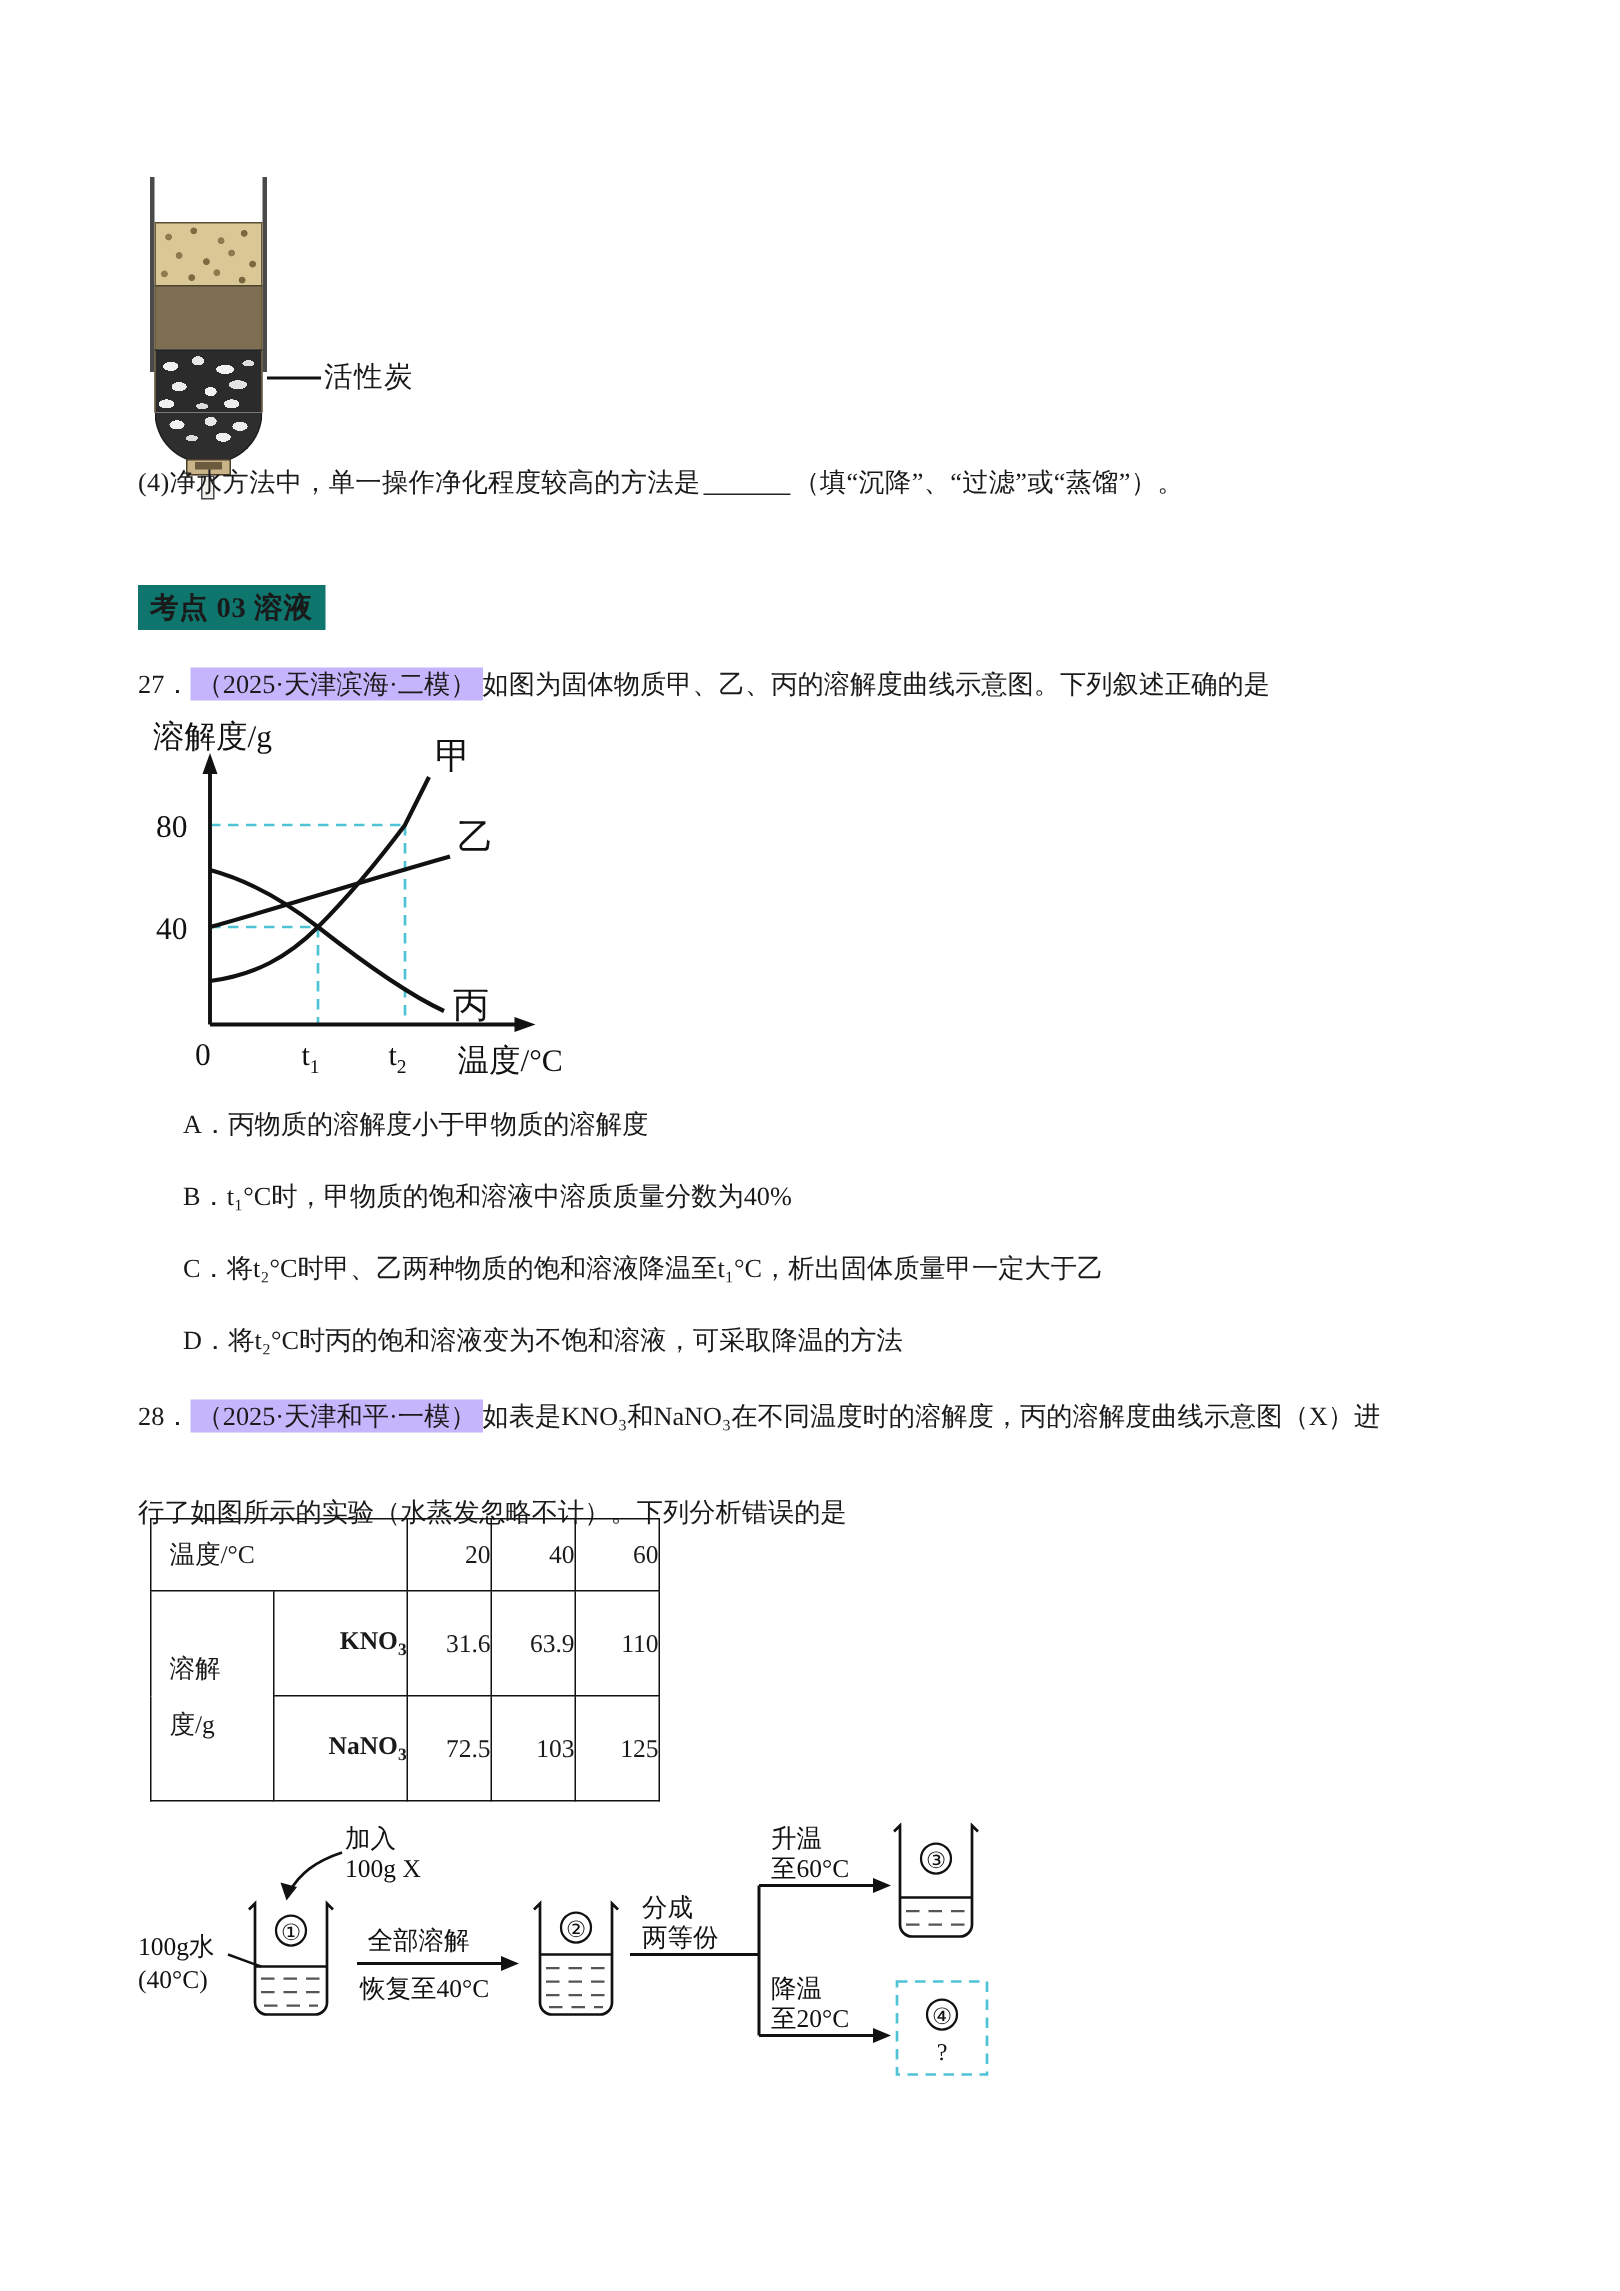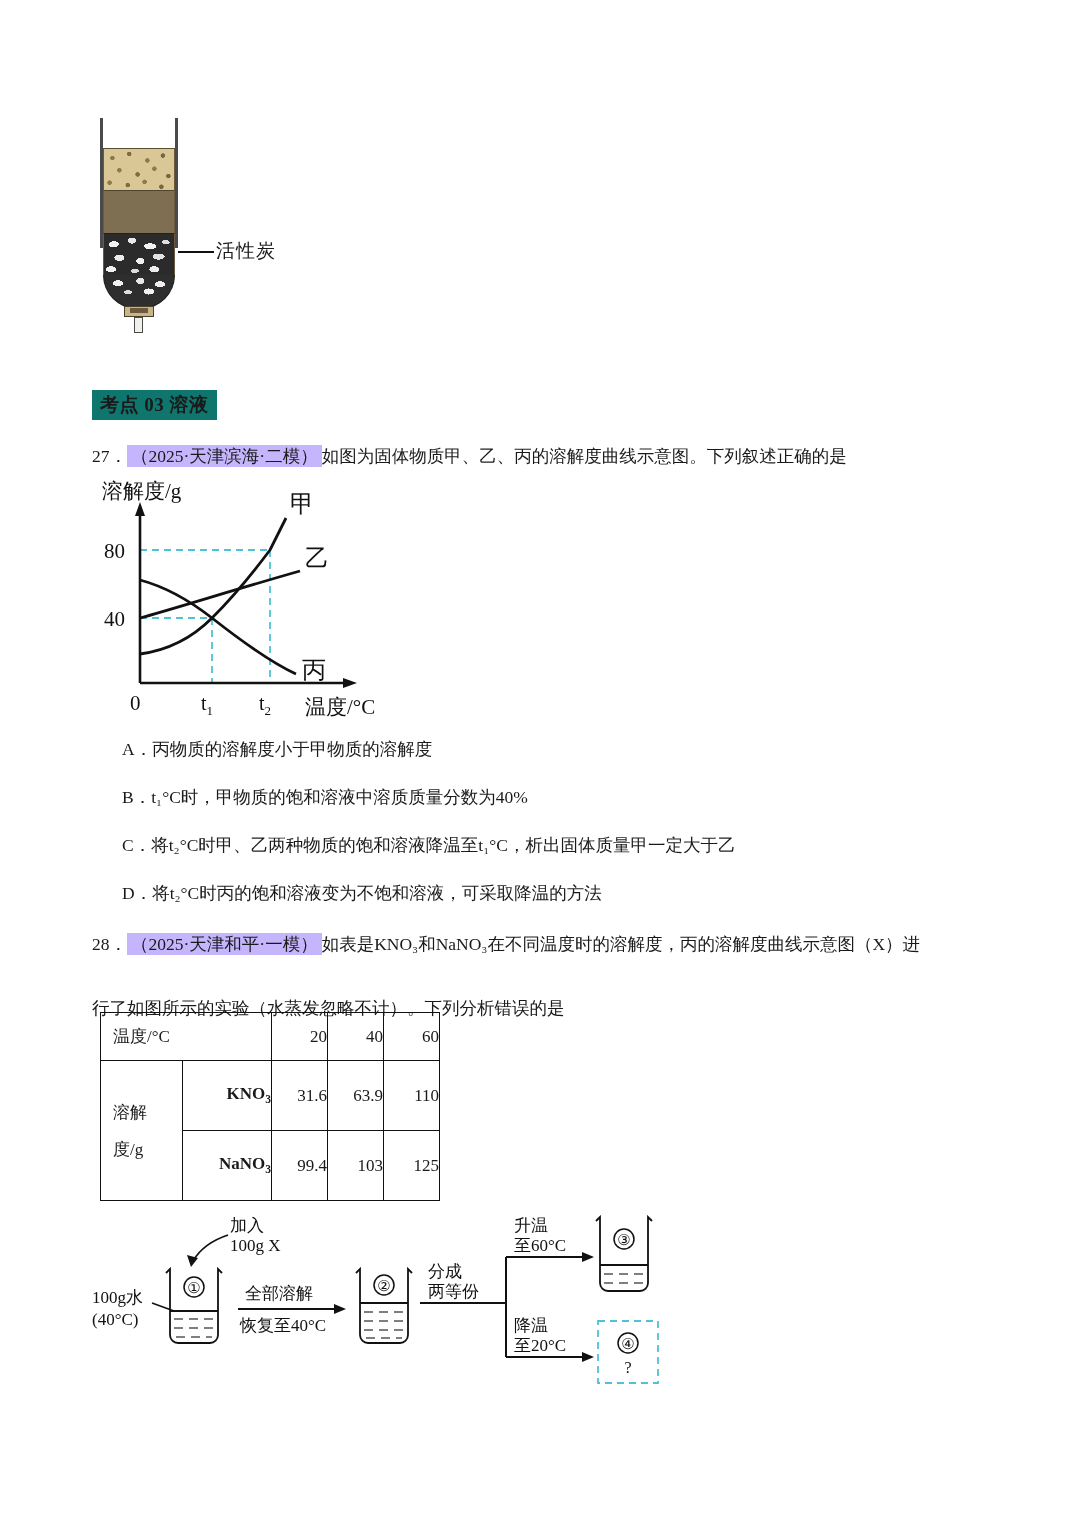--- a/index.html
+++ b/index.html
@@ -117,20 +117,23 @@
     <div class="layer layer-clay"></div>
     <div class="layer layer-carbon"></div>
     <div class="tube-bottom"></div>
     <div class="tap-body"></div>
     <div class="tap-inner"></div>
     <div class="tap-stem"></div>
     <div class="leader-line"></div>
     <div class="carbon-label">活性炭</div>
   </div>
 
+  <div class="para" style="left:92px; top:306px; width:900px;">
+    <span>(4)净水方法中，单一操作净化程度较高的方法是</span><span class="blank"></span><span>（填“沉降”、“过滤”或“蒸馏”）。</span>
+  </div>
 
   <div class="sec-head">考点 03 溶液</div>
 
   <div class="q-line" style="left:92px; top:440px; width:930px;">
     <span>27．</span><span class="hl">（2025·天津滨海·二模）</span><span>如图为固体物质甲、乙、丙的溶解度曲线示意图。下列叙述正确的是</span>
   </div>
 
   <div class="chart">
     <svg width="420" height="245" viewBox="0 0 420 245" xmlns="http://www.w3.org/2000/svg">
 
@@ -205,21 +208,21 @@
         <div style="height:14px"></div>
         <div>度/g</div>
       </td>
       <td class="c-name" style="height:70px;"><b><span>KNO</span><sub>3</sub></b></td>
       <td class="c-val">31.6</td>
       <td class="c-val">63.9</td>
       <td class="c-val">110</td>
     </tr>
     <tr>
       <td class="c-name" style="height:70px;padding-left:36px;"><b><span>NaNO</span><sub>3</sub></b></td>
-      <td class="c-val">99.4</td>
+      <td class="c-val">72.5</td>
       <td class="c-val">103</td>
       <td class="c-val">125</td>
     </tr>
   </tbody>
     </table>
 
   <div class="flow">
     <svg width="640" height="190" viewBox="0 0 640 190" xmlns="http://www.w3.org/2000/svg" font-family="Liberation Serif, serif" fill="#111">
 
       <text x="140" y="16" font-size="17">加入</text>

